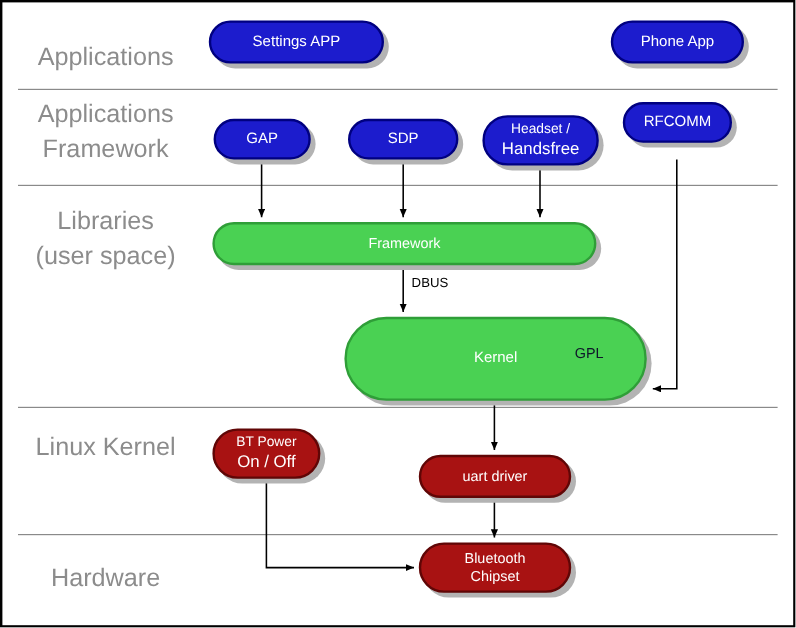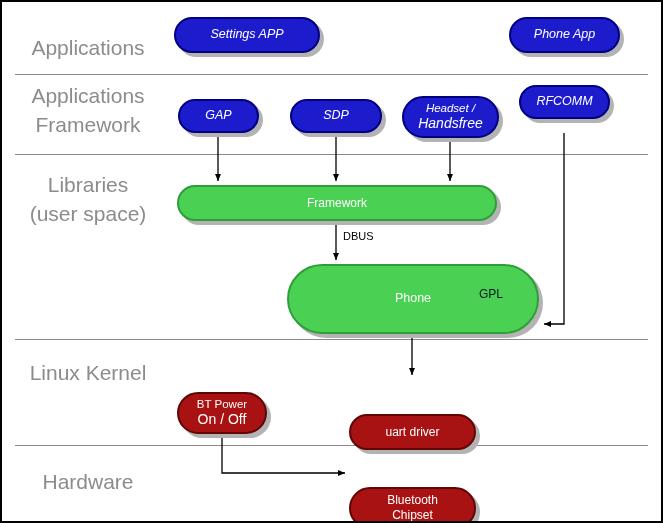--- a/index.html
+++ b/index.html
@@ -39,23 +39,23 @@
     display: flex;
     flex-direction: column;
     align-items: center;
     justify-content: center;
     color: var(--node-text, #ffffff);
     font-size: 12.5px;
     line-height: 1.25;
     text-align: center;
     box-shadow: 4px 4px 0 var(--shadow, #b3b3b3);
   }
-  .pill.blue  { background: var(--app-node, #1c1ccd);   border: 2px solid var(--app-node-border, #000080); font-style: italic; }
+  .pill.blue  { background: var(--app-node, #1c1ccd);   border: 2px solid var(--app-node-border, #000080); }
   .pill.green { background: var(--lib-node, #4ad153);   border: 2px solid var(--lib-node-border, #2f9e38); }
-  .pill.red   { background: var(--kernel-node, #a81212); border: 2px solid var(--kernel-node-border, #600606); margin-top: 35px; }
+  .pill.red   { background: var(--kernel-node, #a81212); border: 2px solid var(--kernel-node-border, #600606); }
   .pill .l-sm { font-size: 14px; }
 
   .badge {
     position: absolute;
     top: 21px;
     right: 34px;
     color: #0f172a;
     font-size: 12px;
   }
 
@@ -136,21 +136,21 @@
     <span class="l-sm">Handsfree</span>
   </div>
   <div class="pill blue" style="left:517px; top:83px; width:91px; height:34px">
     <span>RFCOMM</span>
   </div>
 
   <div class="pill green" style="left:175px; top:183px; width:320px; height:36px; font-size:12px">
     <span>Framework</span>
   </div>
   <div class="pill green" style="left:285px; top:262px; width:252px; height:70px">
-    <span>Phone</span>
+    <span>Kernel</span>
     <span class="badge">GPL</span>
   </div>
 
   <div class="pill red" style="left:175px; top:355px; width:90px; height:42px; font-size:11.5px">
     <span>BT Power</span>
     <span class="l-sm">On / Off</span>
   </div>
   <div class="pill red" style="left:347px; top:377px; width:127px; height:36px; font-size:12px">
     <span>uart driver</span>
   </div>

